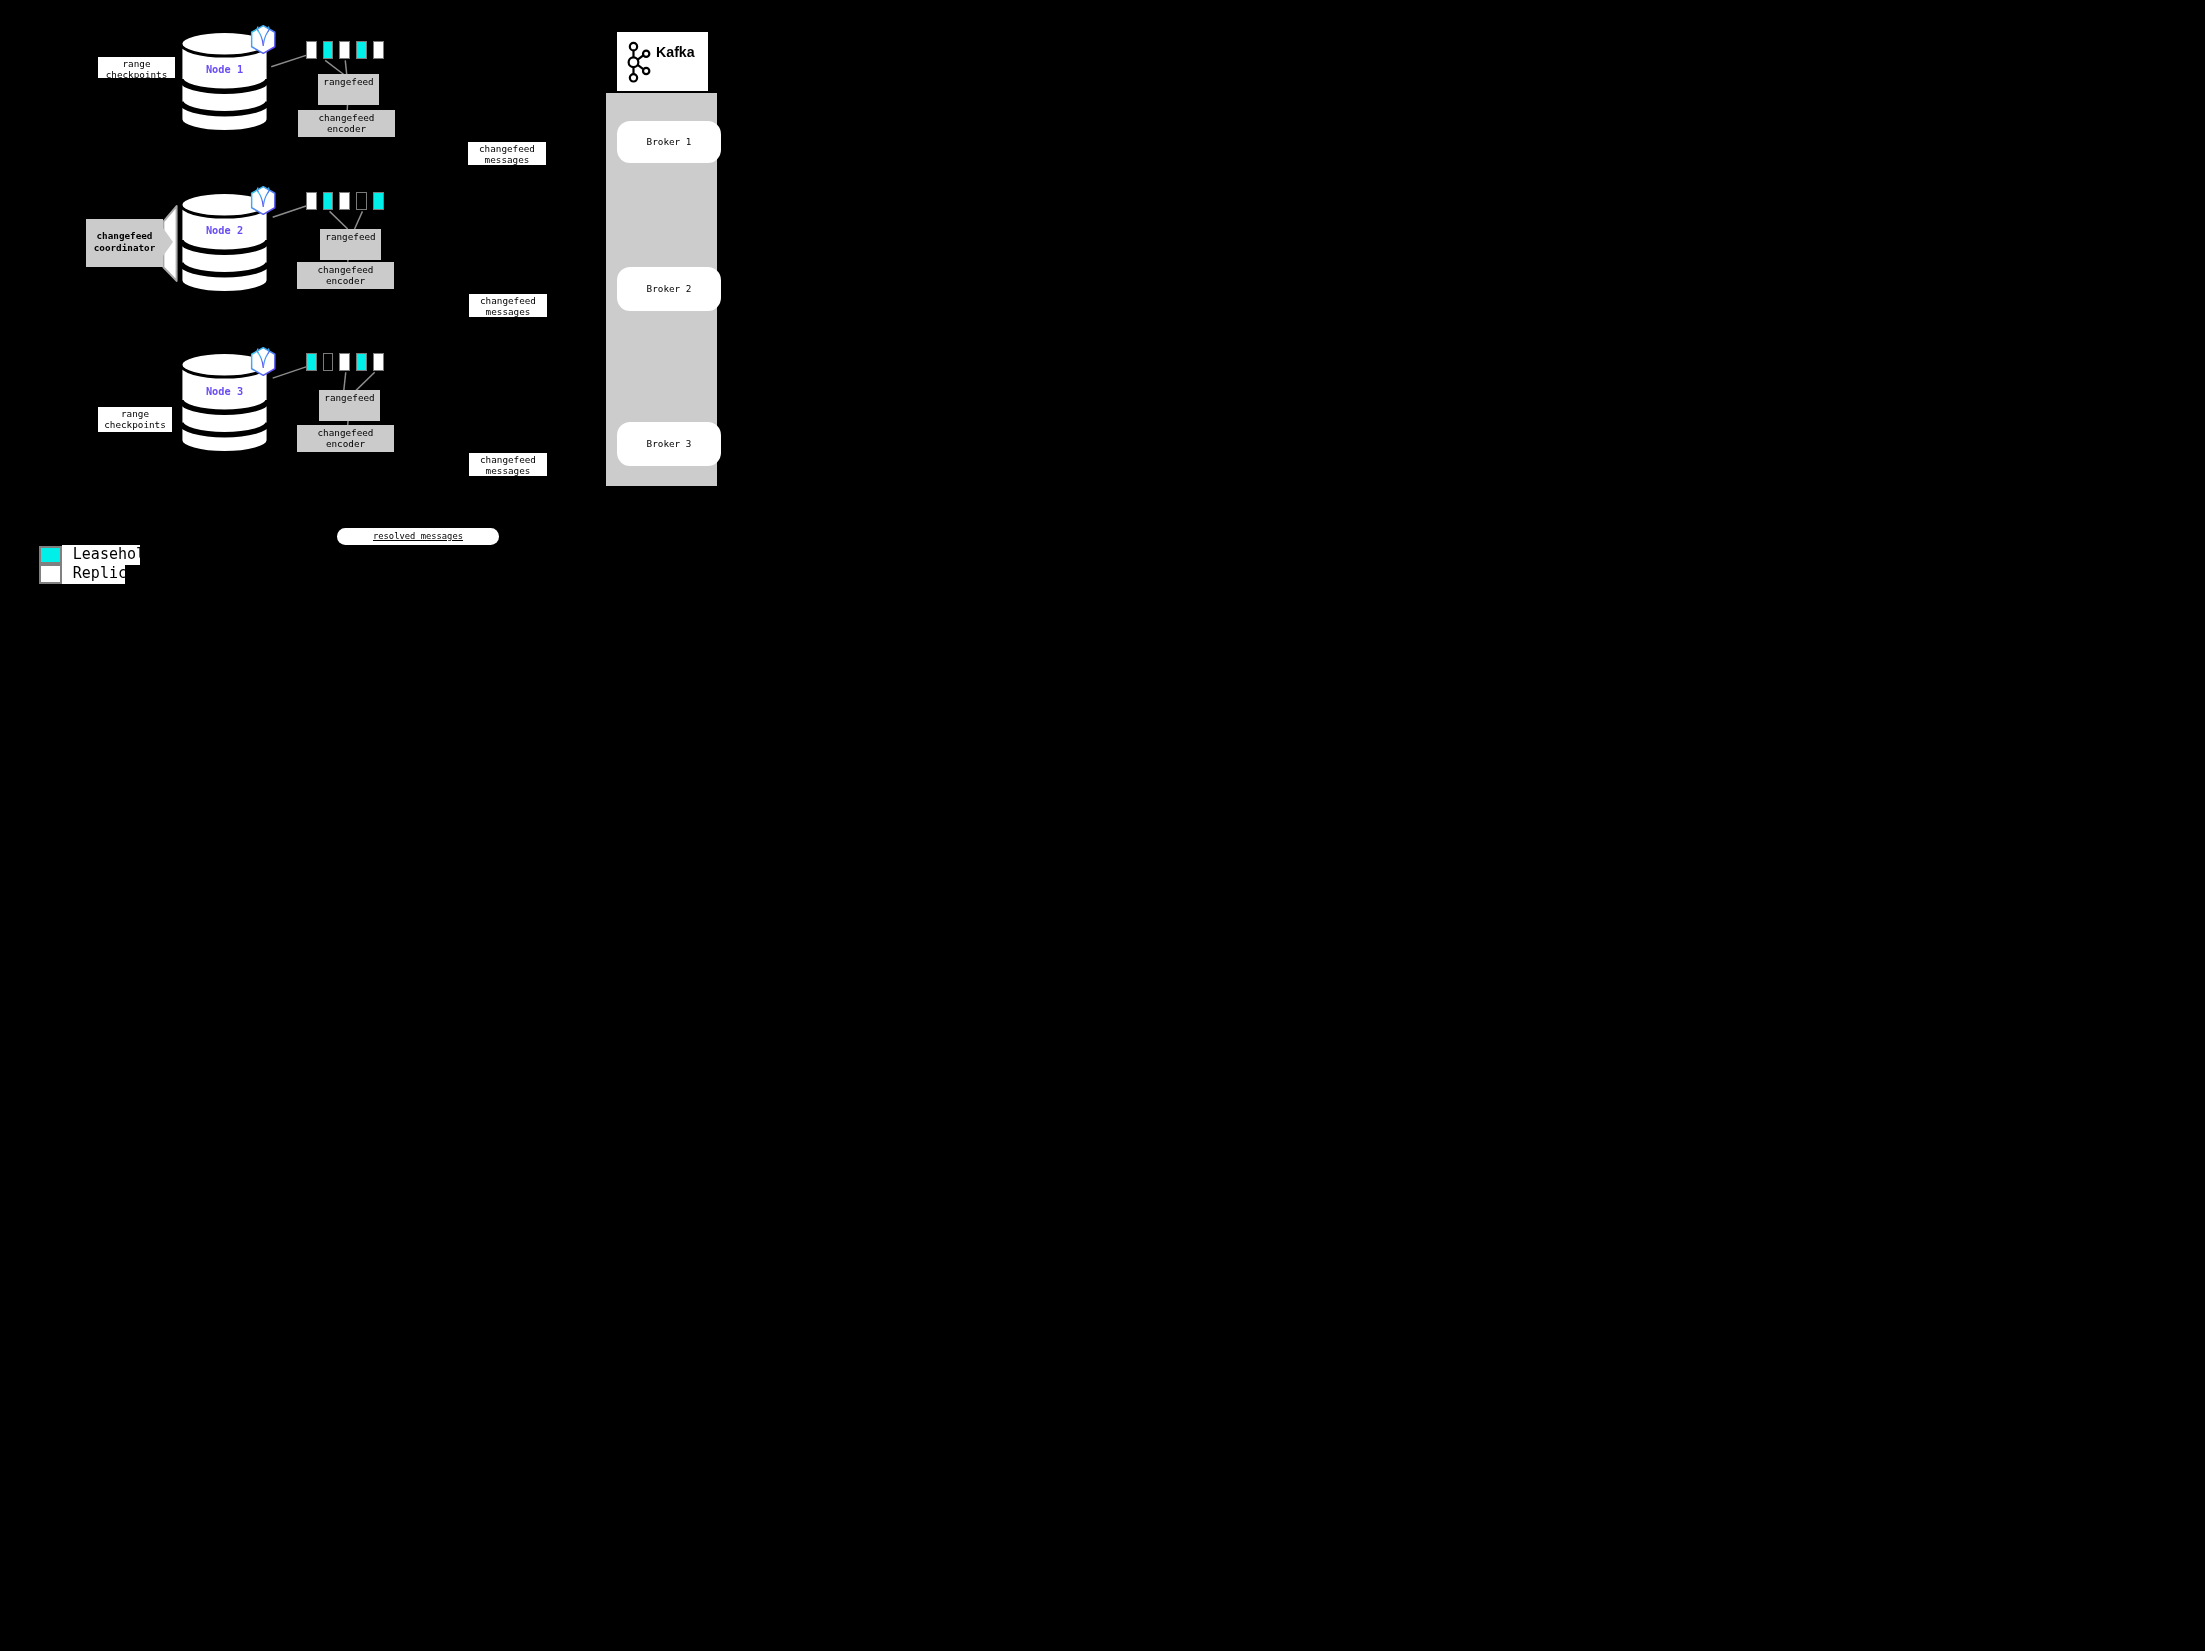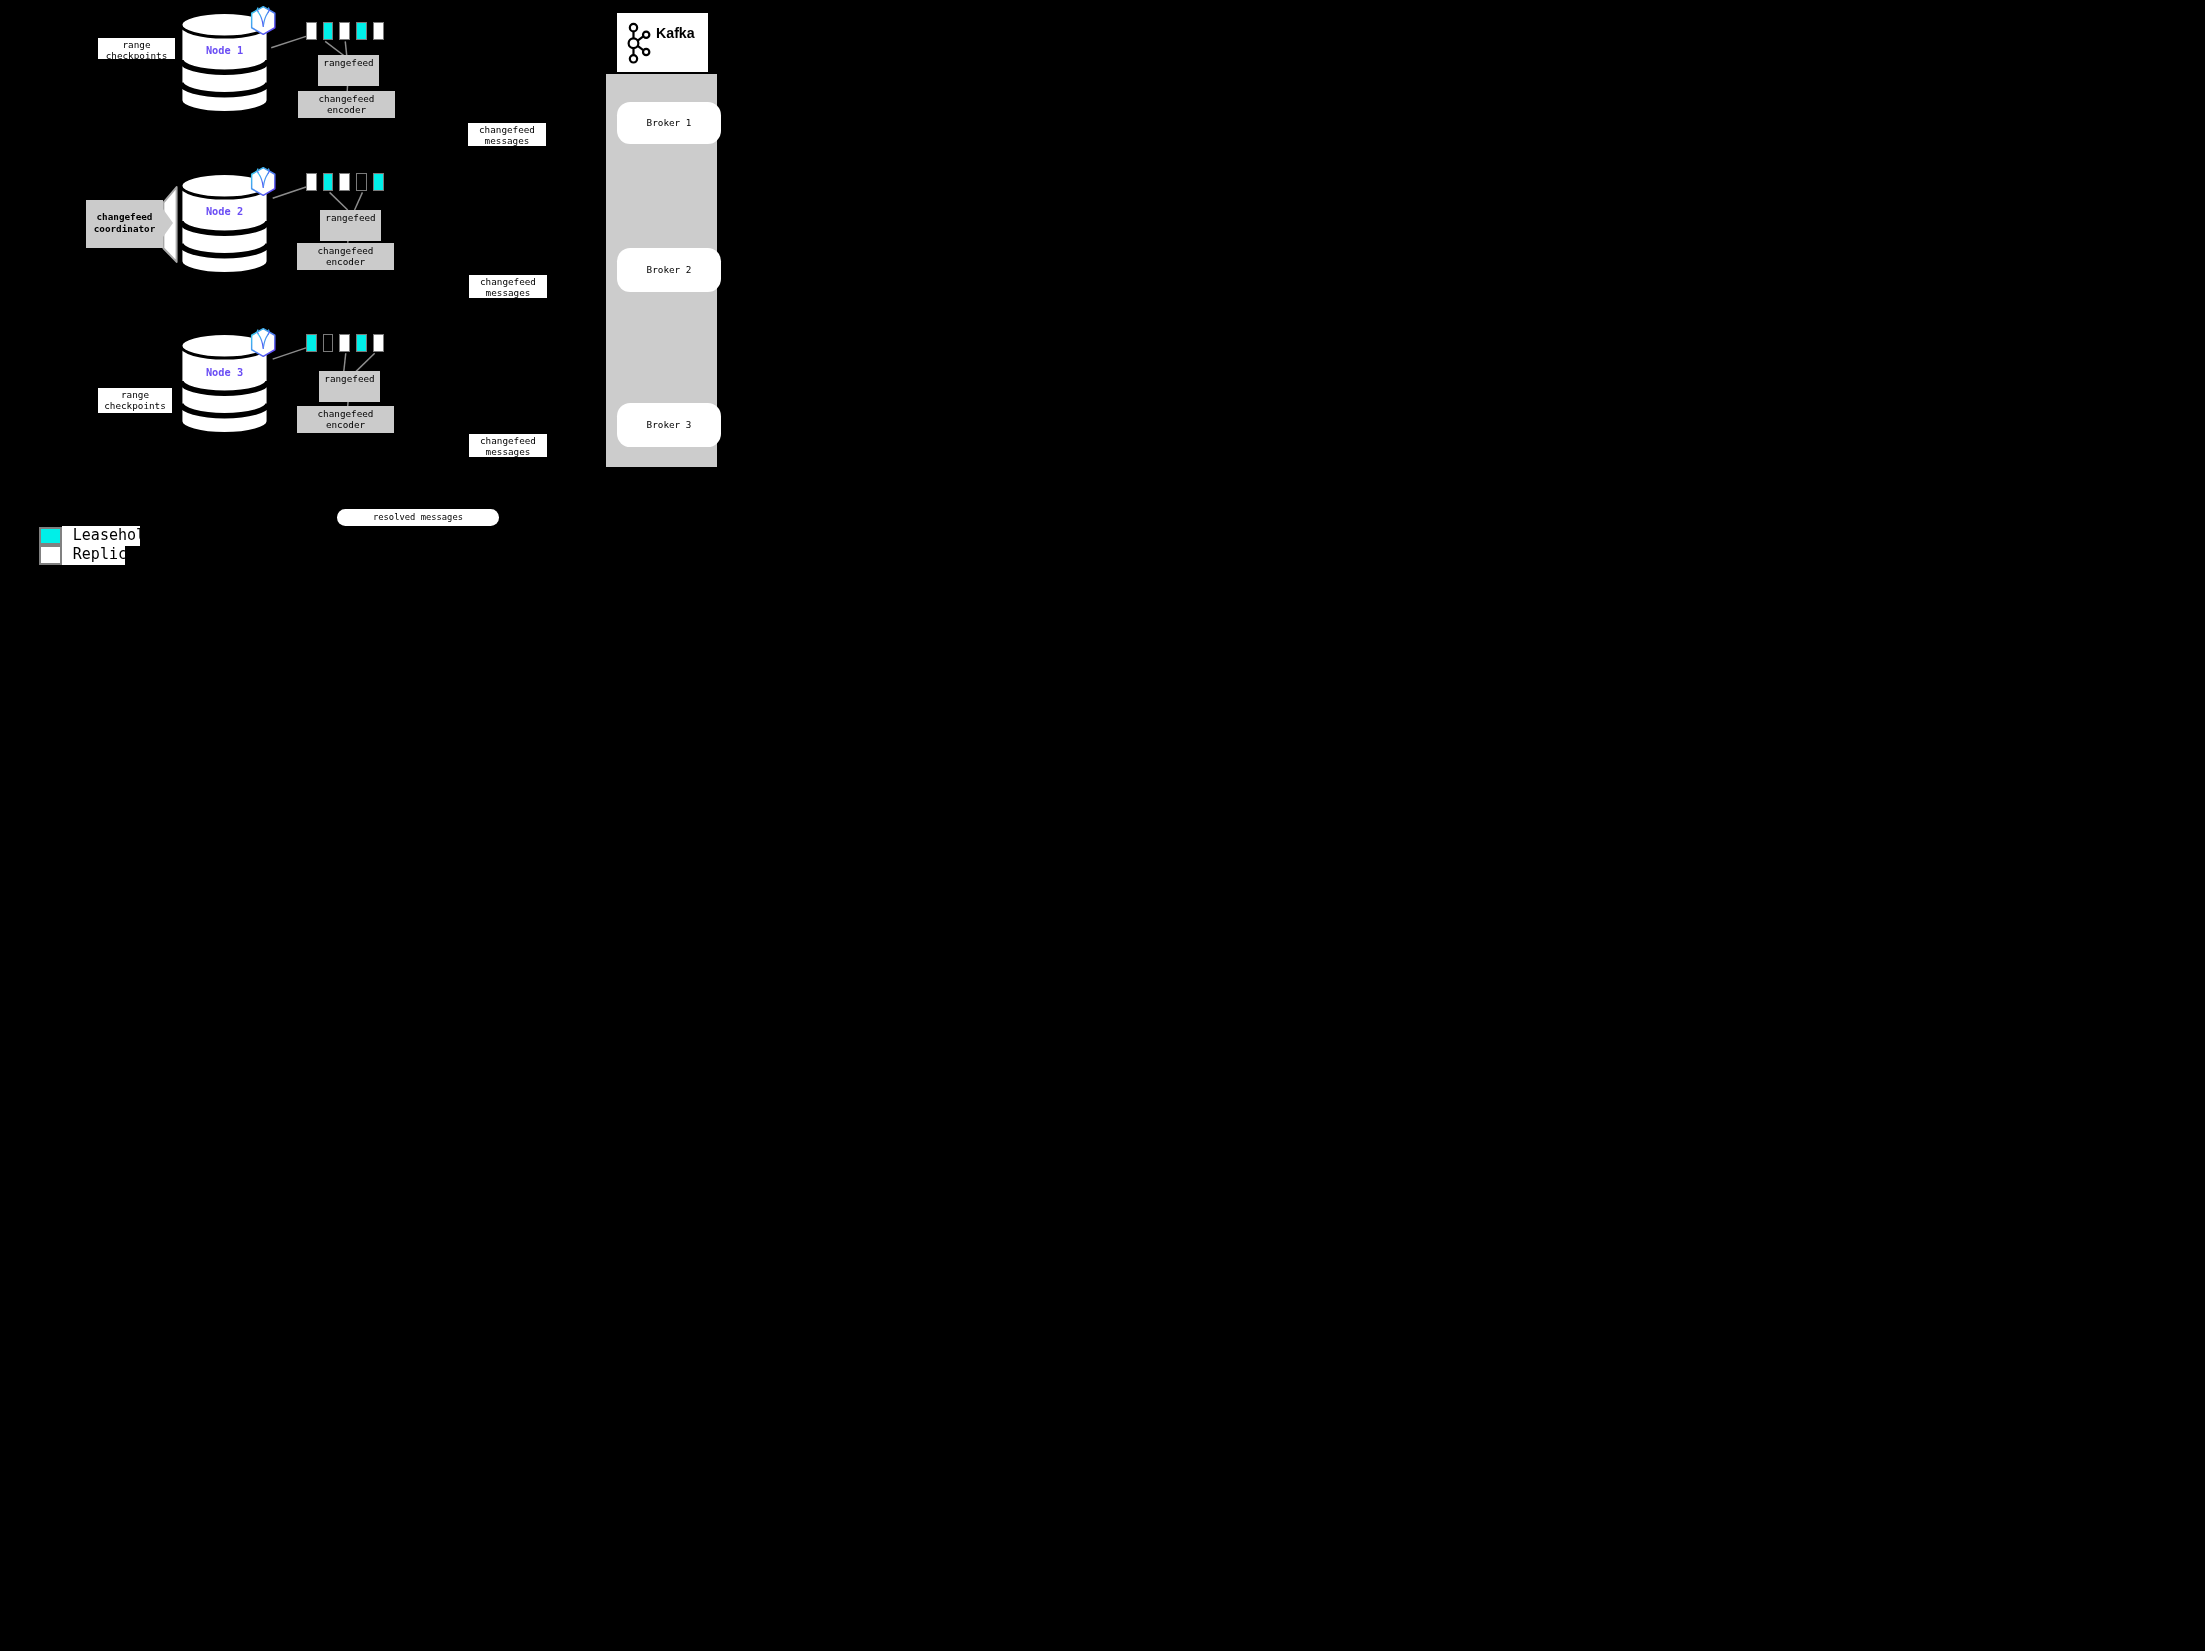--- a/index.html
+++ b/index.html
@@ -1,21 +1,21 @@
 <!DOCTYPE html>
 <html style="--bg: #000000; --lease: #00efe8; --replica: #ffffff; --boxgray: #cbcbcb; --container: #cccccc; --line: #8c8c8c; --nodelabel: #6a4df4;font-size:7.8px"><head>
 <meta charset="utf-8">
 <style>
   :root{
     --bg:#000; --lease:#00efe8; --replica:#fff; --boxgray:#cbcbcb; --container:#ccc;
     --line:#8c8c8c; --nodelabel:#6a4df4; --swborder:#808080;
   }
   html,body{margin:0;padding:0;background:#000;}
   #canvas{position:relative;width:769px;height:576px;background:var(--bg);
-    font-family:"DejaVu Sans Mono","Liberation Mono",monospace;overflow:hidden;}
+    font-family:"DejaVu Sans Mono","Liberation Mono",monospace;overflow:hidden;margin-top:19px;}
   .abs{position:absolute;}
   .whitebox{background:#fff;color:#000;text-align:center;}
   .graybox{background:var(--boxgray);color:#000;text-align:center;}
   .lbl2{font-size:9.3px;line-height:11.3px;padding-top:1px;box-sizing:border-box;overflow:hidden;}
   .node-label{color:var(--nodelabel);font-weight:bold;font-size:10.3px;text-align:center;}
   .range{width:10.8px;height:18px;border:1.5px solid #7a7a7a;box-sizing:border-box;position:absolute;top:0;}
   .range[data-kind="leaseholder"]{background:var(--lease);}
   .range[data-kind="replica"]{background:var(--replica);}
   .range[data-kind="empty"]{background:transparent;}
   .r0{left:0}.r1{left:16.7px}.r2{left:33px}.r3{left:50px}.r4{left:67px}
@@ -199,21 +199,21 @@
         <circle cx="59" cy="80" r="6.5"></circle>
       </g>
     </svg>
     <div class="kafkaword">Kafka</div>
   </div>
 
   <div class="abs broker" style="left:617px;top:102px;height:42px;line-height:42px;">Broker 1</div>
   <div class="abs broker" style="left:617px;top:248px;height:44px;line-height:44px;">Broker 2</div>
   <div class="abs broker" style="left:617px;top:403px;height:44px;line-height:44px;">Broker 3</div>
 
-  <div class="abs whitebox pill" style="left:337px;top:509px;">resolved messages</div>
+  <div class="abs whitebox pill" style="left:337px;top:509px;text-decoration:underline;">resolved messages</div>
 
   <div class="abs legend-swatch" style="left: 39px; top: 527px; height: 18px; background: rgb(0, 239, 232);" data-kind="leaseholder"></div>
   <div class="abs legend-swatch" style="left: 39px; top: 545px; height: 20px; background: rgb(255, 255, 255);" data-kind="replica"></div>
   <div class="abs legend-label" style="left:62px;top:526px;width:78px;height:19.6px;">Leaseholder</div>
   <div class="abs legend-label" style="left:62px;top:545px;width:63px;height:19.6px;">Replica</div>
 
 </div>
 
 
 </body></html>

